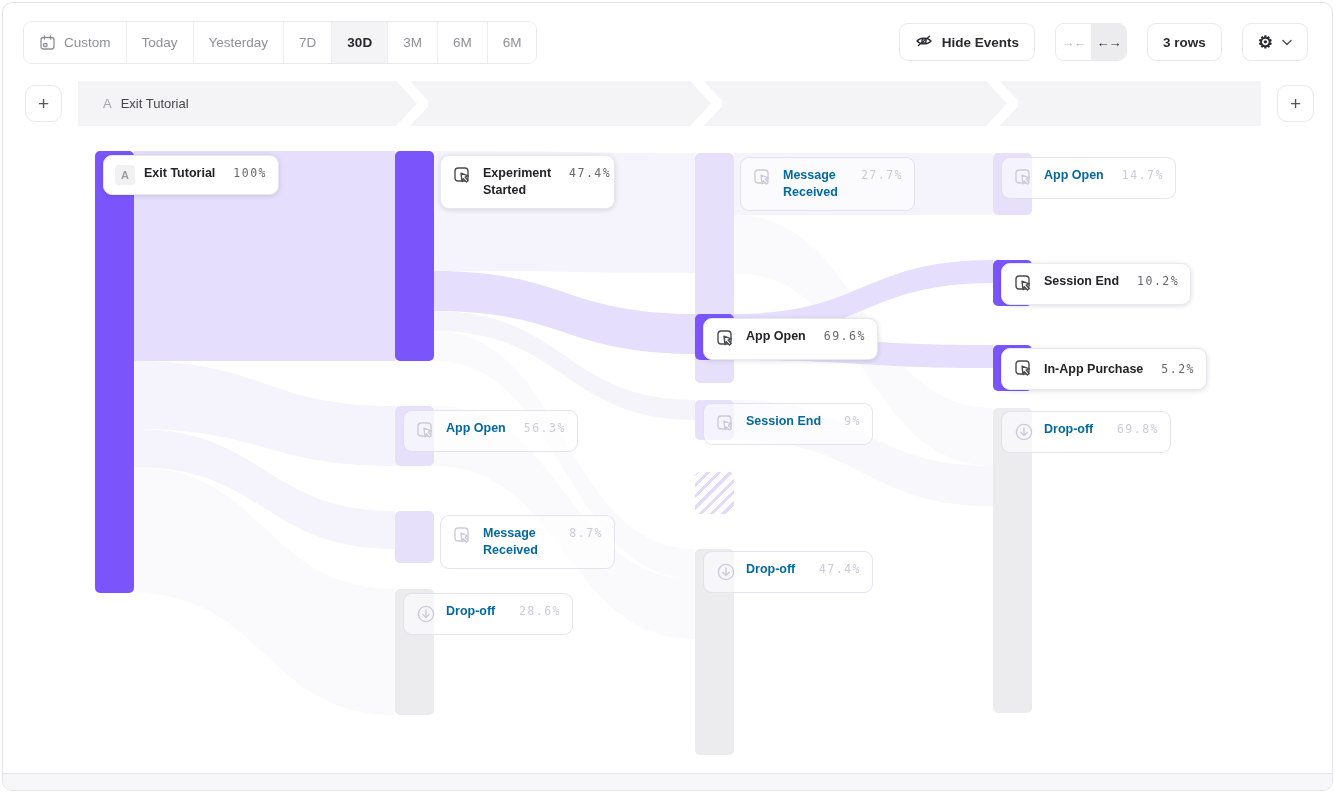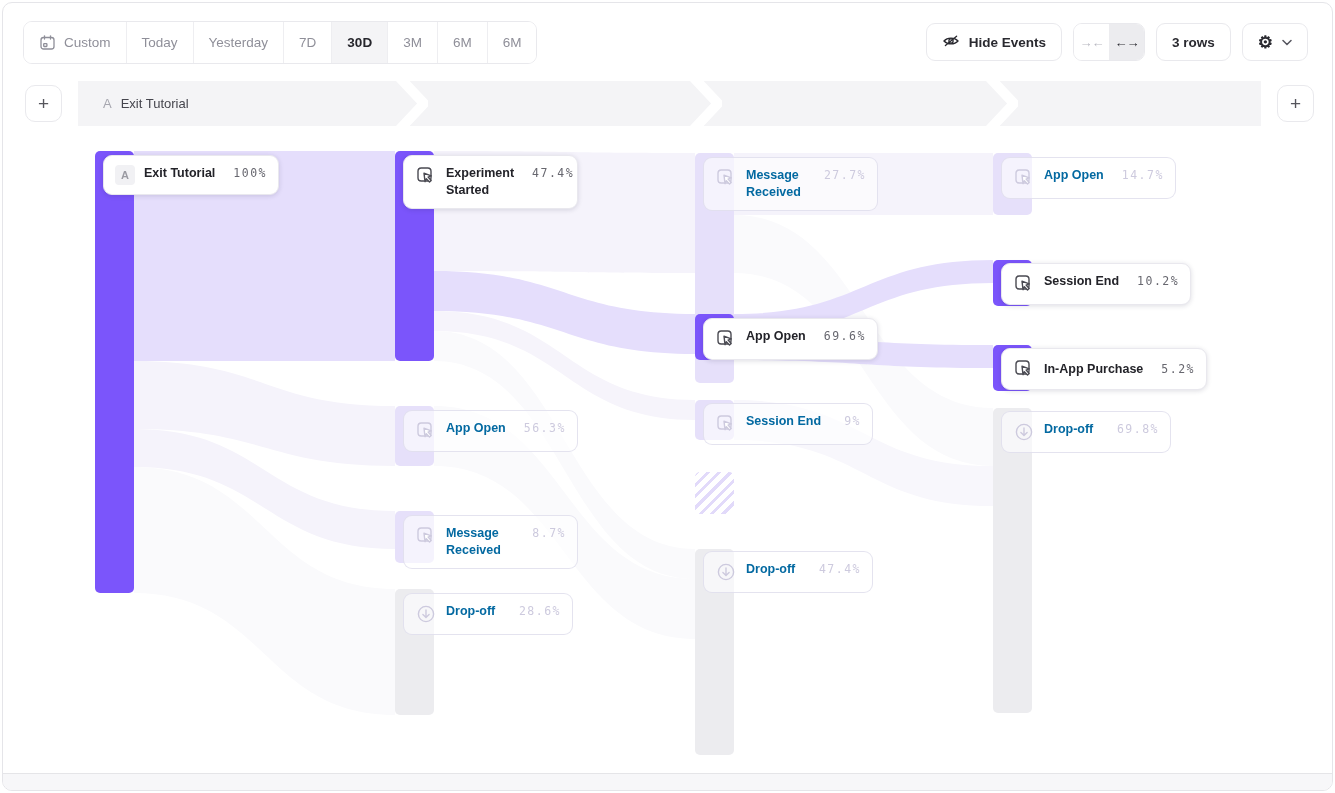--- a/index.html
+++ b/index.html
@@ -6,21 +6,21 @@
   body{width:1335px;height:793px;background:#fff;font-family:"Liberation Sans",sans-serif;position:relative;overflow:hidden;}
   .app{position:absolute;inset:2px;background:#fff;border:1px solid #e5e5e9;border-radius:10px;overflow:hidden;}
 
   
   .toolbar{position:absolute;top:20px;left:20px;right:24px;height:38px;display:flex;justify-content:space-between;align-items:center;z-index:5;}
   .seg-group{display:flex;align-items:stretch;height:43px;border:1px solid #e9e9ed;border-radius:9px;background:#fff;overflow:hidden;box-sizing:border-box;}
   .seg{display:flex;align-items:center;gap:8px;padding:0 15px;font-size:13.5px;color:#8f8f99;background:#fff;border:none;border-right:1px solid #eeeef1;cursor:pointer;font-family:inherit;}
   .seg:last-child{border-right:none;}
   .seg.sel{background:#f4f4f6;color:#26262c;font-weight:700;}
   .seg .cal{display:flex;color:#8f8f99;}
-  .right-tools{display:flex;align-items:center;gap:11px;}
+  .right-tools{display:flex;align-items:center;gap:20px;}
   .tool-btn{display:flex;align-items:center;gap:9px;height:38px;padding:0 15px;border:1px solid #e9e9ed;border-radius:9px;background:#fff;font-size:13.5px;font-weight:600;color:#2a2a30;cursor:pointer;font-family:inherit;box-sizing:border-box;}
   .arrow-seg{display:flex;height:38px;border:1px solid #e9e9ed;border-radius:9px;overflow:hidden;box-sizing:border-box;background:#fff;}
   .arrow-cell{width:35px;border:none;display:flex;align-items:center;justify-content:center;font-size:13px;letter-spacing:-1px;background:#fff;cursor:pointer;font-family:inherit;}
   .arrow-cell.dim{color:#b9b9c2;}
   .arrow-cell.sel{background:#ececef;color:#2a2a30;}
   .gear{font-size:17px;line-height:1;color:#2a2a30;}
   .chev-dn{display:flex;color:#55555e;}
 
   
   .plus-btn{position:absolute;width:37px;height:37px;border:1px solid #e9e9ed;border-radius:10px;background:#fff;color:#55555c;font-size:19px;line-height:1;display:flex;align-items:center;justify-content:center;cursor:pointer;z-index:5;font-family:inherit;}
@@ -36,21 +36,21 @@
   .links{position:absolute;left:0;top:0;z-index:1;}
   .nodes{position:absolute;left:0;top:0;width:100%;height:100%;z-index:2;pointer-events:none;}
   .bar{position:absolute;width:39px;border-radius:5px;pointer-events:auto;}
   .bar-purple{background:#7B55FB;}
   .bar-lavender{background:#E6E0FA;}
   .bar-gray{background:#ECECEF;}
   .bar-hatched{background:repeating-linear-gradient(135deg,#cabcf6 0 3px,#ffffff 3px 8px);opacity:.55;}
   .card{position:absolute;display:flex;align-items:flex-start;gap:9px;min-width:170px;padding:9px 11px;background:#fff;border:1px solid #e9e8ee;border-radius:9px;box-shadow:0 1px 5px rgba(28,28,60,.15);box-sizing:border-box;pointer-events:auto;cursor:pointer;}
   .card .clabel{font-size:12.5px;font-weight:700;line-height:17px;color:#232329;white-space:nowrap;}
   .card .cpct{margin-left:auto;padding-left:9px;font-family:"DejaVu Sans Mono",monospace;font-size:11.5px;letter-spacing:1.5px;line-height:17px;color:#67676f;white-space:nowrap;}
-  .card.twoline{width:175px;min-width:0;}
+  .card.twoline{width:175px;min-width:0;margin-left:37px;}
   .card.twoline .clabel{white-space:normal;flex:1 1 auto;}
   .card.faded{background:rgba(255,255,255,.6);border:1px solid rgba(219,217,234,.75);box-shadow:none;}
   .card.faded .clabel{color:#0369a1;}
   .card.faded .cpct{color:#cdcade;}
   .nicon{width:22px;height:22px;flex:0 0 auto;display:flex;align-items:center;justify-content:center;color:#4a4a52;}
   .card.faded .nicon{color:#cdcade;}
   .abadge{width:20px;height:20px;flex:0 0 auto;border-radius:4px;background:#f1f1f4;color:#9b9ba3;font-size:11px;font-weight:700;display:flex;align-items:center;justify-content:center;}
 
   
   .bottom-strip{position:absolute;left:0;right:0;bottom:0;height:16px;background:#f7f7f9;border-top:1px solid #e5e5e8;z-index:6;}

